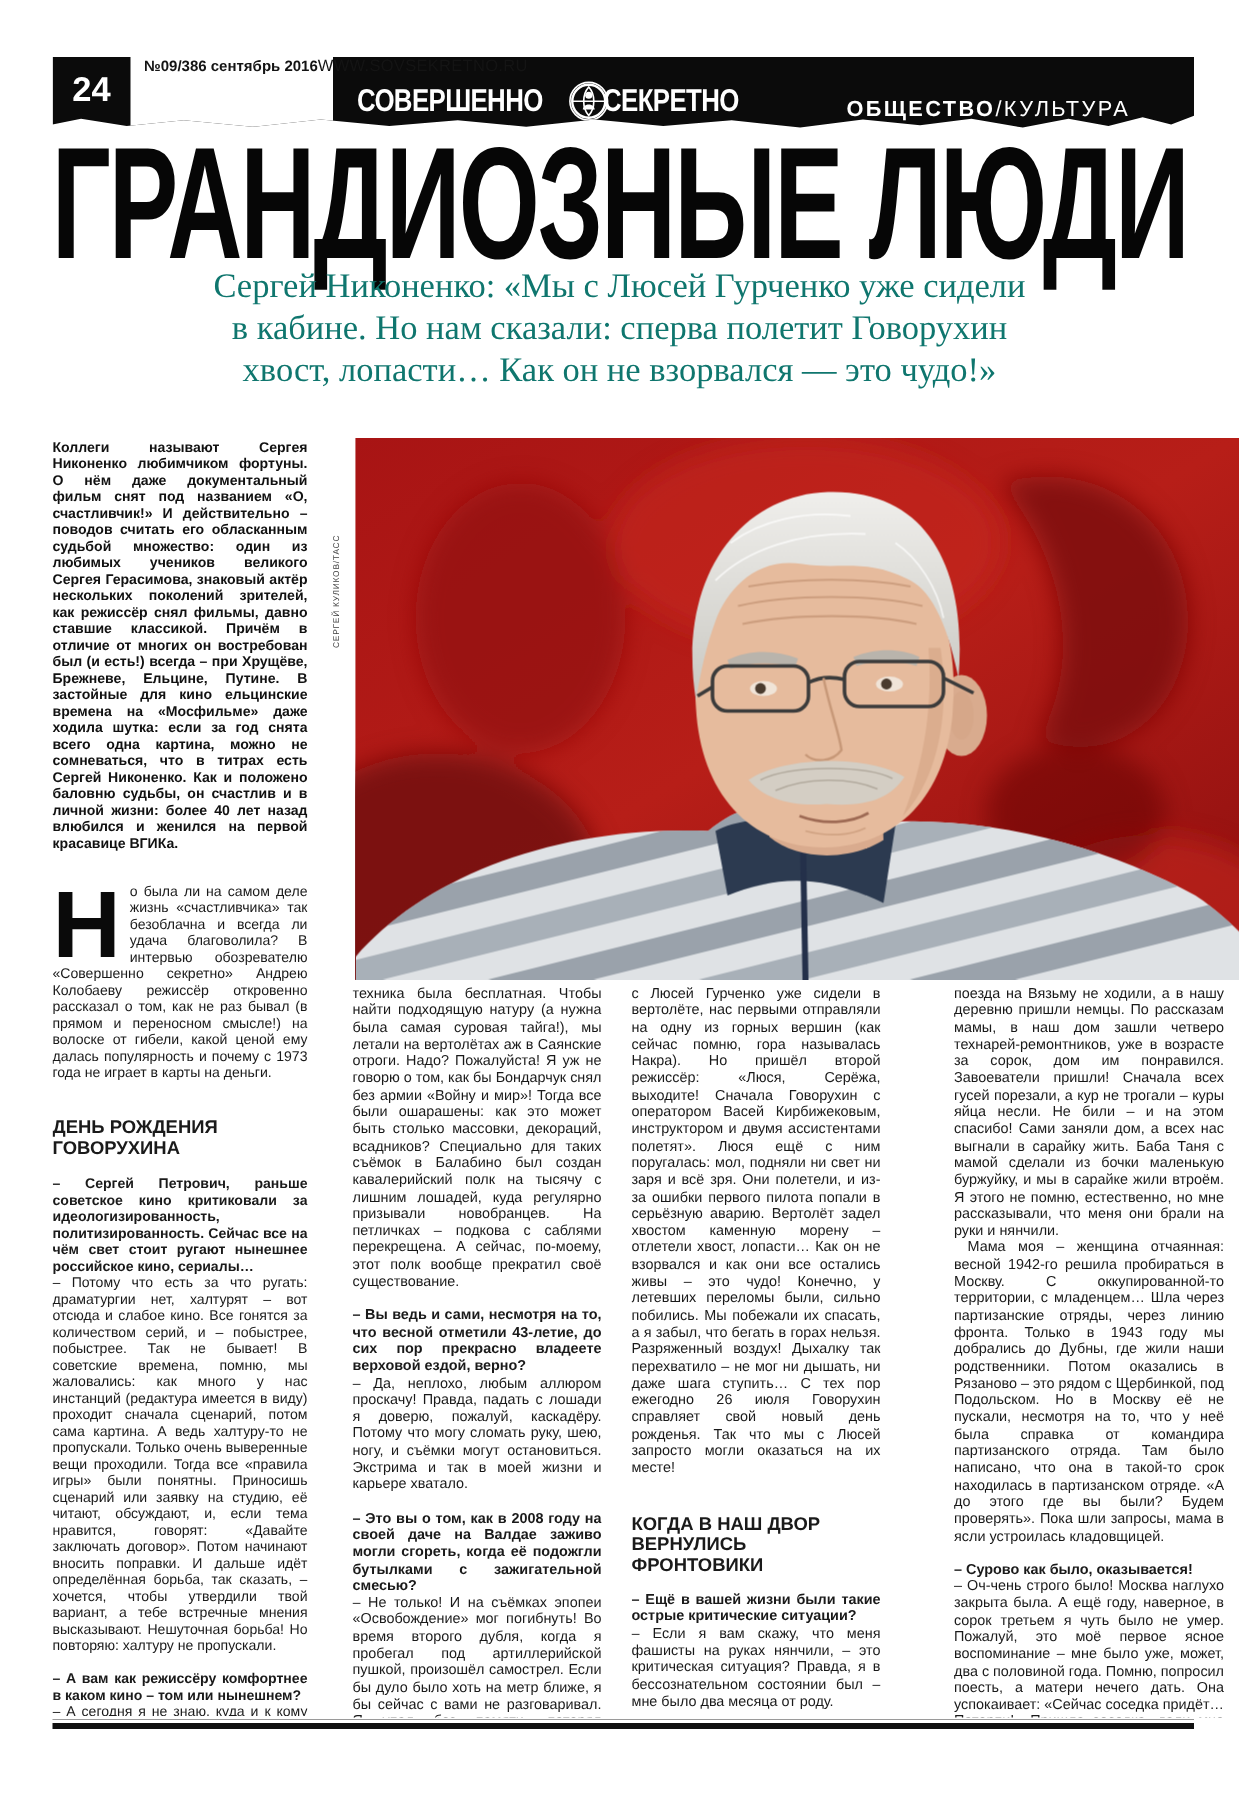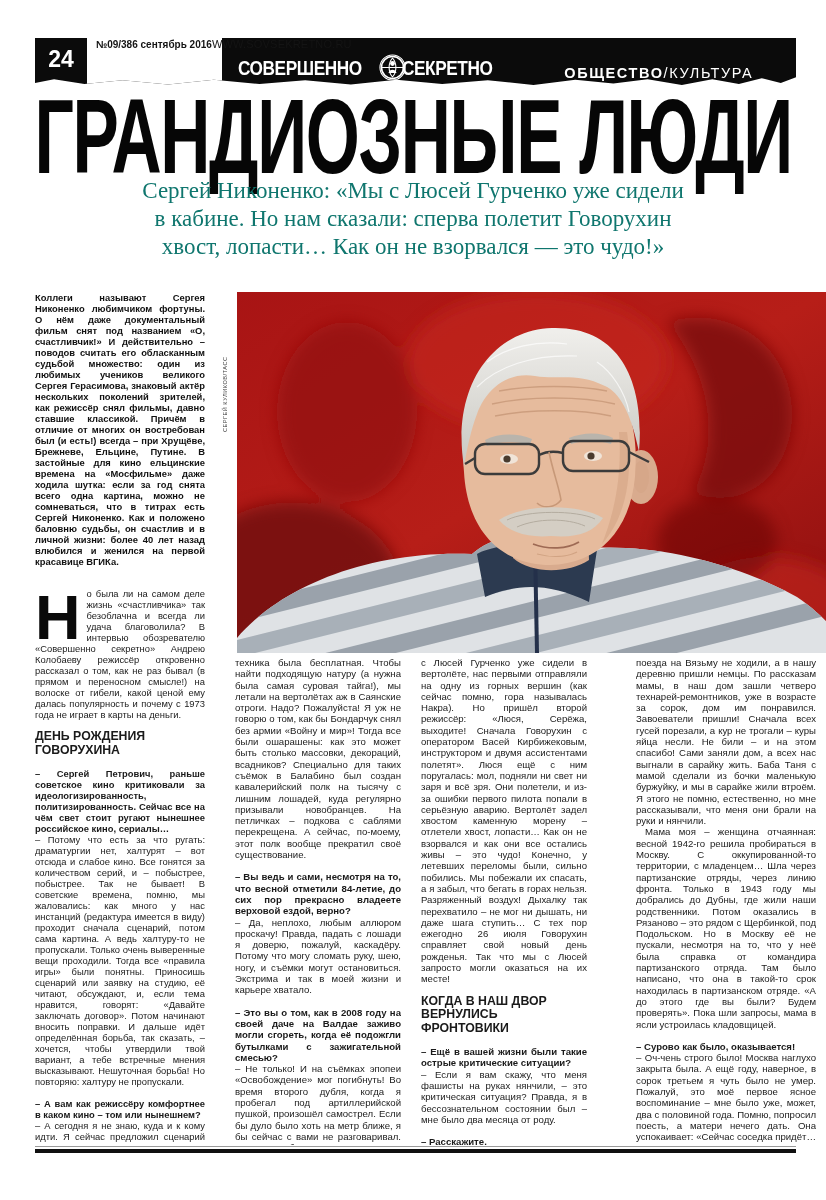--- a/index.html
+++ b/index.html
@@ -43,21 +43,21 @@
   .bodycol p{margin:0;}
   .bodycol p.q{font-weight:700;margin-top:11px;}
   .bodycol p.indent{text-indent:9px;}
   .col1{left:35px;top:292px;width:170px;height:852px;font-size:9.4px;line-height:11px;}
   .col2{left:235px;top:657px;width:166px;height:488px;}
   .col3{left:421px;top:657px;width:166px;height:488px;}
   .col4{left:608px;top:657px;width:180px;height:488px;margin-left:28px;}
   .lead{font-weight:700;color:#111;}
   .intro-para{margin-top:21px !important;}
   .dropcap{float:left;font-weight:700;font-size:63px;line-height:49px;margin:5px 6px 0 0;color:#0a0a0a;}
-  .sect-title{font-weight:700;font-size:12.3px;line-height:13.5px;margin:10px 0 5px !important;text-align:left;}
+  .sect-title{font-weight:700;font-size:12.3px;line-height:13.5px;margin:25px 0 5px !important;text-align:left;}
   
   .photo{position:absolute;left:237px;top:292px;width:589px;height:361px;overflow:hidden;background:#a31212;}
   .photo svg{display:block;width:589px;height:361px;}
   .photo-credit{position:absolute;left:222px;top:292px;width:12px;height:140px;
     writing-mode:vertical-rl;transform:rotate(180deg);font-size:5.6px;letter-spacing:.5px;color:#3c3c3c;white-space:nowrap;}
   
   .bottom-rule{position:absolute;left:35px;top:1146px;width:761px;height:7px;
     background:linear-gradient(to bottom,#9a9a9a 0 1px,#ffffff 1px 2.5px,#101010 2.5px 6.5px,#ffffff 6.5px 7px);}
 </style>
 </head>
@@ -208,21 +208,21 @@
     <p class="intro-para"><span class="dropcap">Н</span><span>о была ли на самом деле жизнь «счастливчика» так безоблачна и всегда ли удача благоволила? В интервью обозревателю «Совершенно секретно» Андрею Колобаеву режиссёр откровенно рассказал о том, как не раз бывал (в прямом и переносном смысле!) на волоске от гибели, какой ценой ему далась популярность и почему с 1973 года не играет в карты на деньги.</span></p>
     <p class="sect-title">ДЕНЬ РОЖДЕНИЯ ГОВОРУХИНА</p>
     <p class="q">– Сергей Петрович, раньше советское кино критиковали за идеологизированность, политизированность. Сейчас все на чём свет стоит ругают нынешнее российское кино, сериалы…</p>
     <p>– Потому что есть за что ругать: драматургии нет, халтурят – вот отсюда и слабое кино. Все гонятся за количеством серий, и – побыстрее, побыстрее. Так не бывает! В советские времена, помню, мы жаловались: как много у нас инстанций (редактура имеется в виду) проходит сначала сценарий, потом сама картина. А ведь халтуру-то не пропускали. Только очень выверенные вещи проходили. Тогда все «правила игры» были понятны. Приносишь сценарий или заявку на студию, её читают, обсуждают, и, если тема нравится, говорят: «Давайте заключать договор». Потом начинают вносить поправки. И дальше идёт определённая борьба, так сказать, – хочется, чтобы утвердили твой вариант, а тебе встречные мнения высказывают. Нешуточная борьба! Но повторяю: халтуру не пропускали.</p>
     <p class="q">– А вам как режиссёру комфортнее в каком кино – том или нынешнем?</p>
     <p>– А сегодня я не знаю, куда и к кому идти. Я сейчас предложил сценарий на студию, теперь жду решения. Скорее всего, скажут, что время нынче трудное, с деньгами напряжённо. Это я понимаю. Но у меня же нет тысячных массовок, военной техники. Хотя я снимал и такие картины, как «Корабль пришельцев», где в съёмках была задействована серьёзная военная техника – самолёты, вертолёты. Правда, там военная</p>
   </div>
 
   <div class="bodycol col2">
     <p>техника была бесплатная. Чтобы найти подходящую натуру (а нужна была самая суровая тайга!), мы летали на вертолётах аж в Саянские отроги. Надо? Пожалуйста! Я уж не говорю о том, как бы Бондарчук снял без армии «Войну и мир»! Тогда все были ошарашены: как это может быть столько массовки, декораций, всадников? Специально для таких съёмок в Балабино был создан кавалерийский полк на тысячу с лишним лошадей, куда регулярно призывали новобранцев. На петличках – подкова с саблями перекрещена. А сейчас, по-моему, этот полк вообще прекратил своё существование.</p>
-    <p class="q">– Вы ведь и сами, несмотря на то, что весной отметили 84-летие, до сих пор прекрасно владеете верховой ездой, верно?</p>
+    <p class="q">– Вы ведь и сами, несмотря на то, что весной отметили 43-летие, до сих пор прекрасно владеете верховой ездой, верно?</p>
     <p>– Да, неплохо, любым аллюром проскачу! Правда, падать с лошади я доверю, пожалуй, каскадёру. Потому что могу сломать руку, шею, ногу, и съёмки могут остановиться. Экстрима и так в моей жизни и карьере хватало.</p>
     <p class="q">– Это вы о том, как в 2008 году на своей даче на Валдае заживо могли сгореть, когда её подожгли бутылками с зажигательной смесью?</p>
     <p>– Не только! И на съёмках эпопеи «Освобождение» мог погибнуть! Во время второго дубля, когда я пробегал под артиллерийской пушкой, произошёл самострел. Если бы дуло было хоть на метр ближе, я бы сейчас с вами не разговаривал. Я упал без памяти, потерял сознание. Повезли в больницу. Потом я на одно ухо частично оглох – оказалось, разбило барабанную перепонку… И 26 июля 1969 года на съёмках фильма Говорухина «Белый взрыв» – о солдатах-альпинистах (он снимался в Приэльбрусье) – мы</p>
   </div>
 
   <div class="bodycol col3">
     <p>с Люсей Гурченко уже сидели в вертолёте, нас первыми отправляли на одну из горных вершин (как сейчас помню, гора называлась Накра). Но пришёл второй режиссёр: «Люся, Серёжа, выходите! Сначала Говорухин с оператором Васей Кирбижековым, инструктором и двумя ассистентами полетят». Люся ещё с ним поругалась: мол, подняли ни свет ни заря и всё зря. Они полетели, и из-за ошибки первого пилота попали в серьёзную аварию. Вертолёт задел хвостом каменную морену – отлетели хвост, лопасти… Как он не взорвался и как они все остались живы – это чудо! Конечно, у летевших переломы были, сильно побились. Мы побежали их спасать, а я забыл, что бегать в горах нельзя. Разряженный воздух! Дыхалку так перехватило – не мог ни дышать, ни даже шага ступить… С тех пор ежегодно 26 июля Говорухин справляет свой новый день рожденья. Так что мы с Люсей запросто могли оказаться на их месте!</p>
     <p class="sect-title">КОГДА В НАШ ДВОР ВЕРНУЛИСЬ ФРОНТОВИКИ</p>
     <p class="q" style="margin-top:11px;">– Ещё в вашей жизни были такие острые критические ситуации?</p>
     <p>– Если я вам скажу, что меня фашисты на руках нянчили, – это критическая ситуация? Правда, я в бессознательном состоянии был – мне было два месяца от роду.</p>

